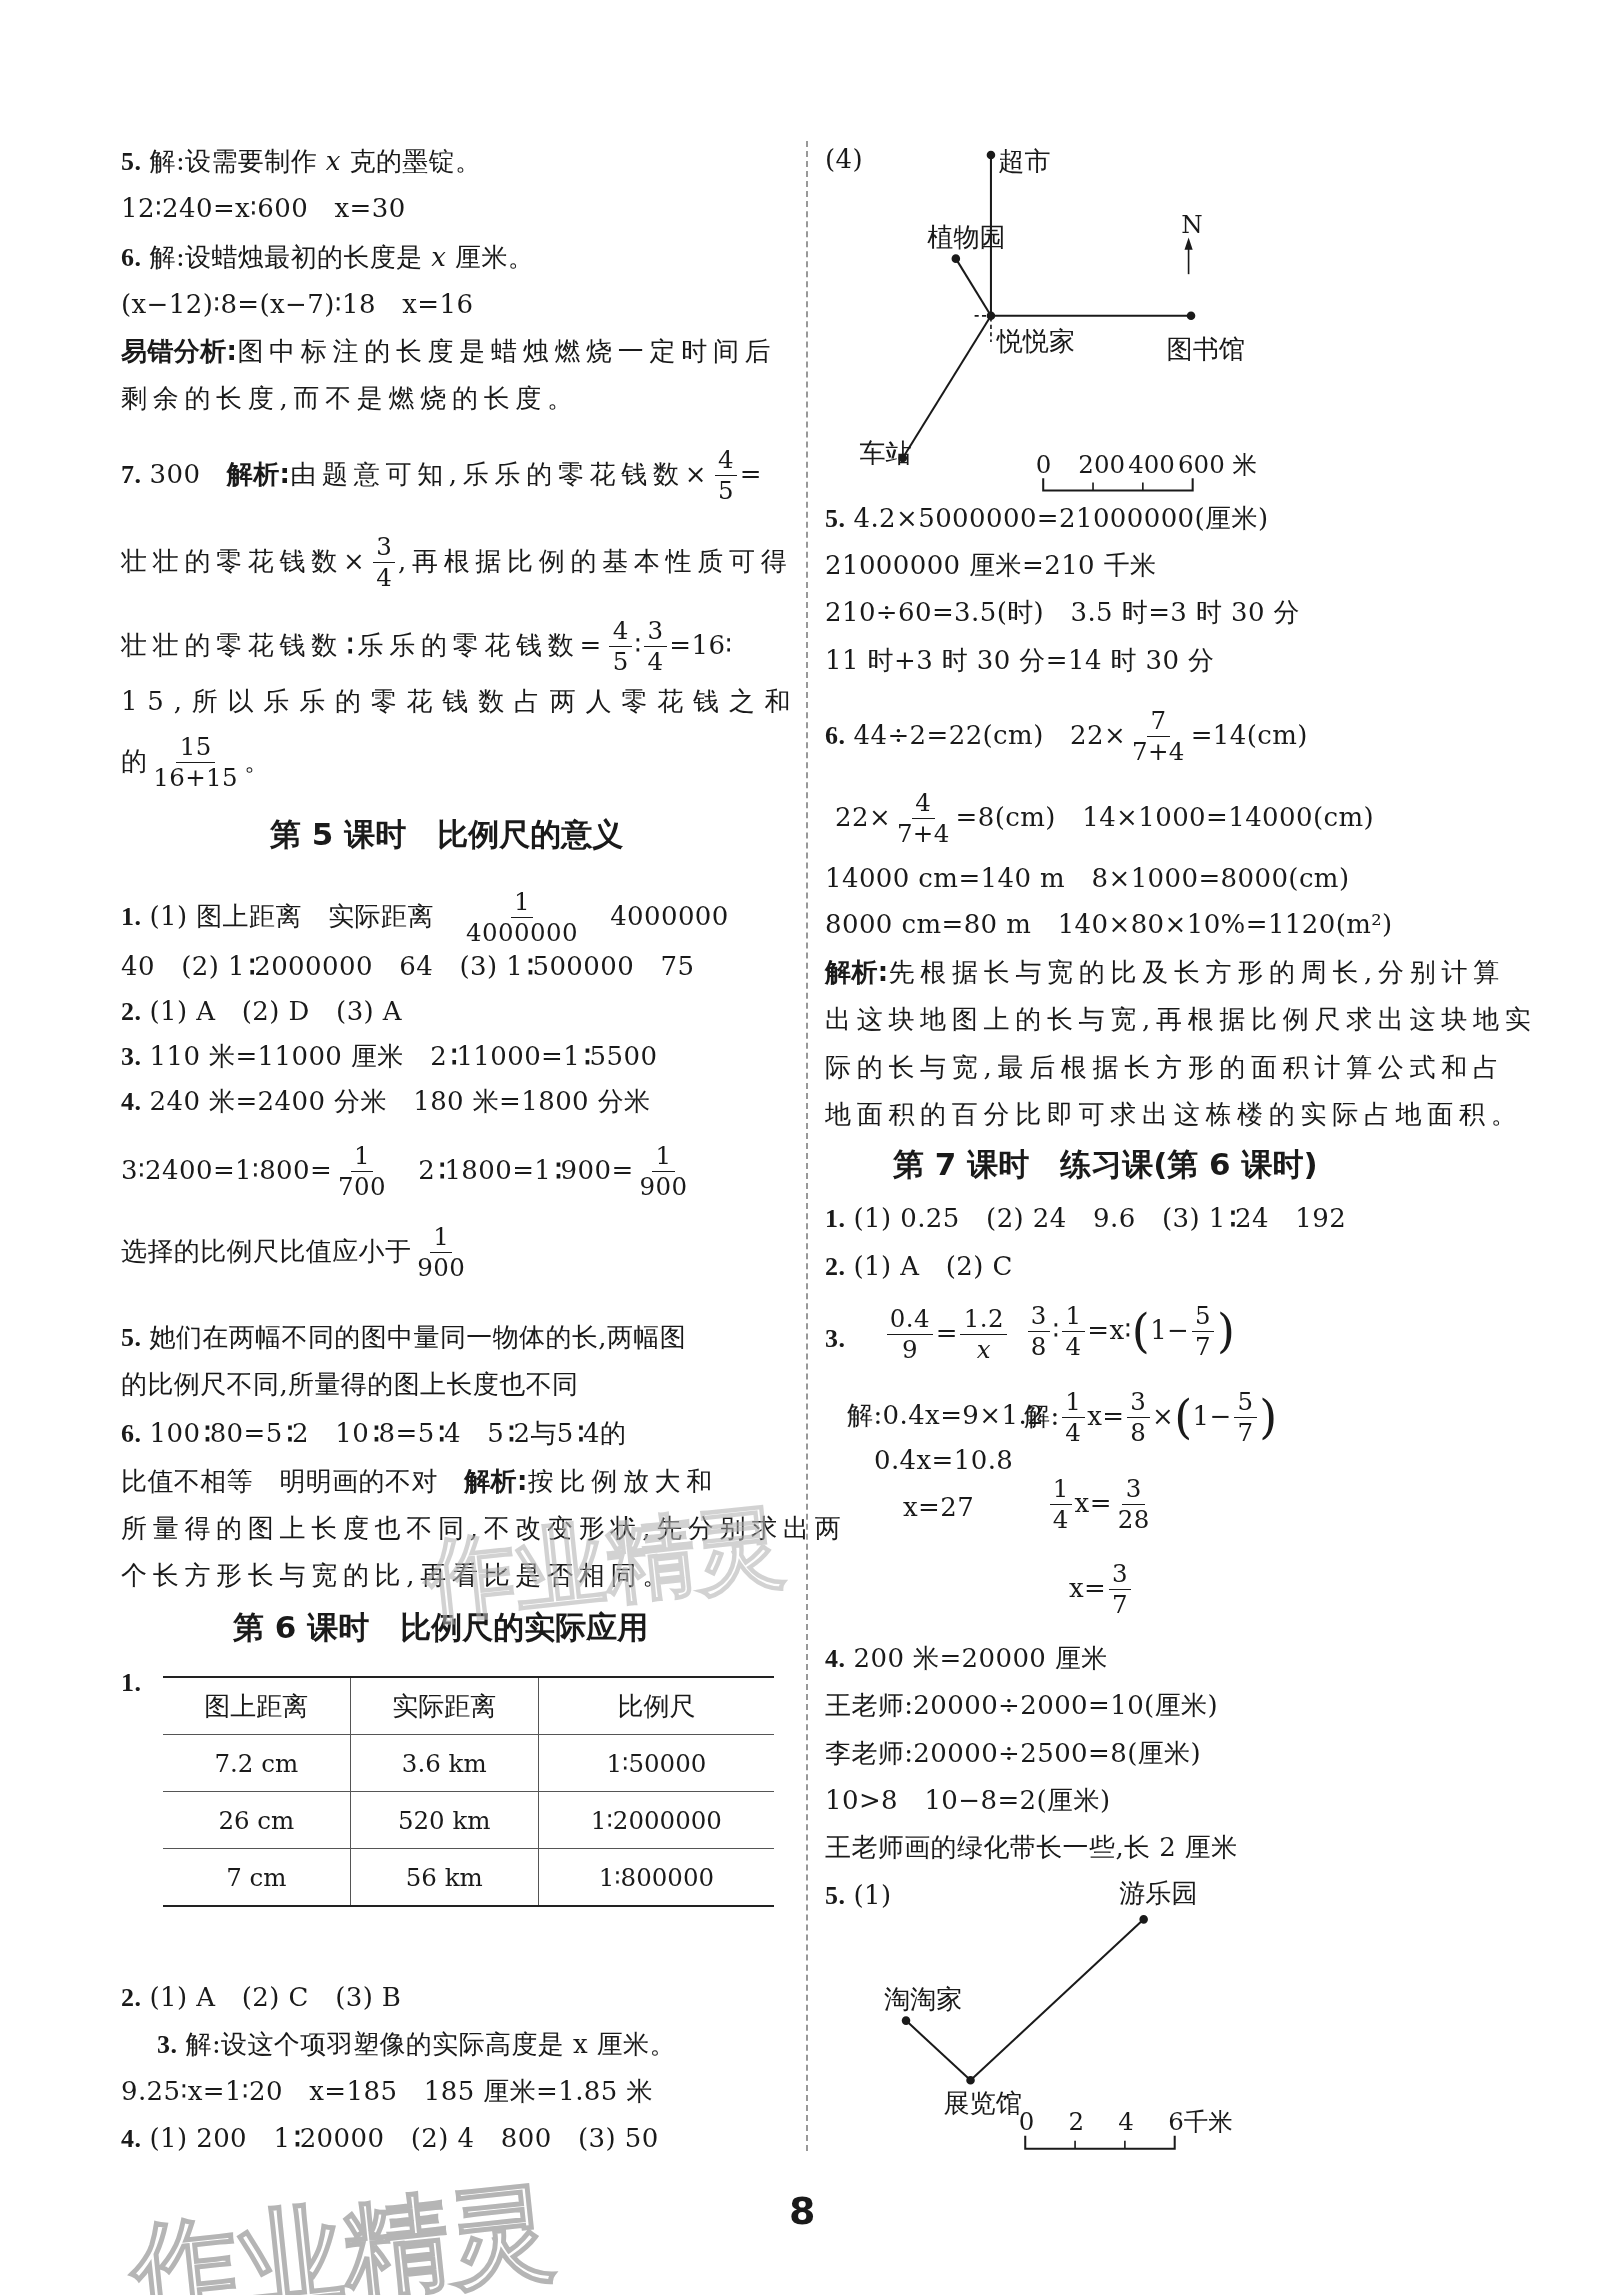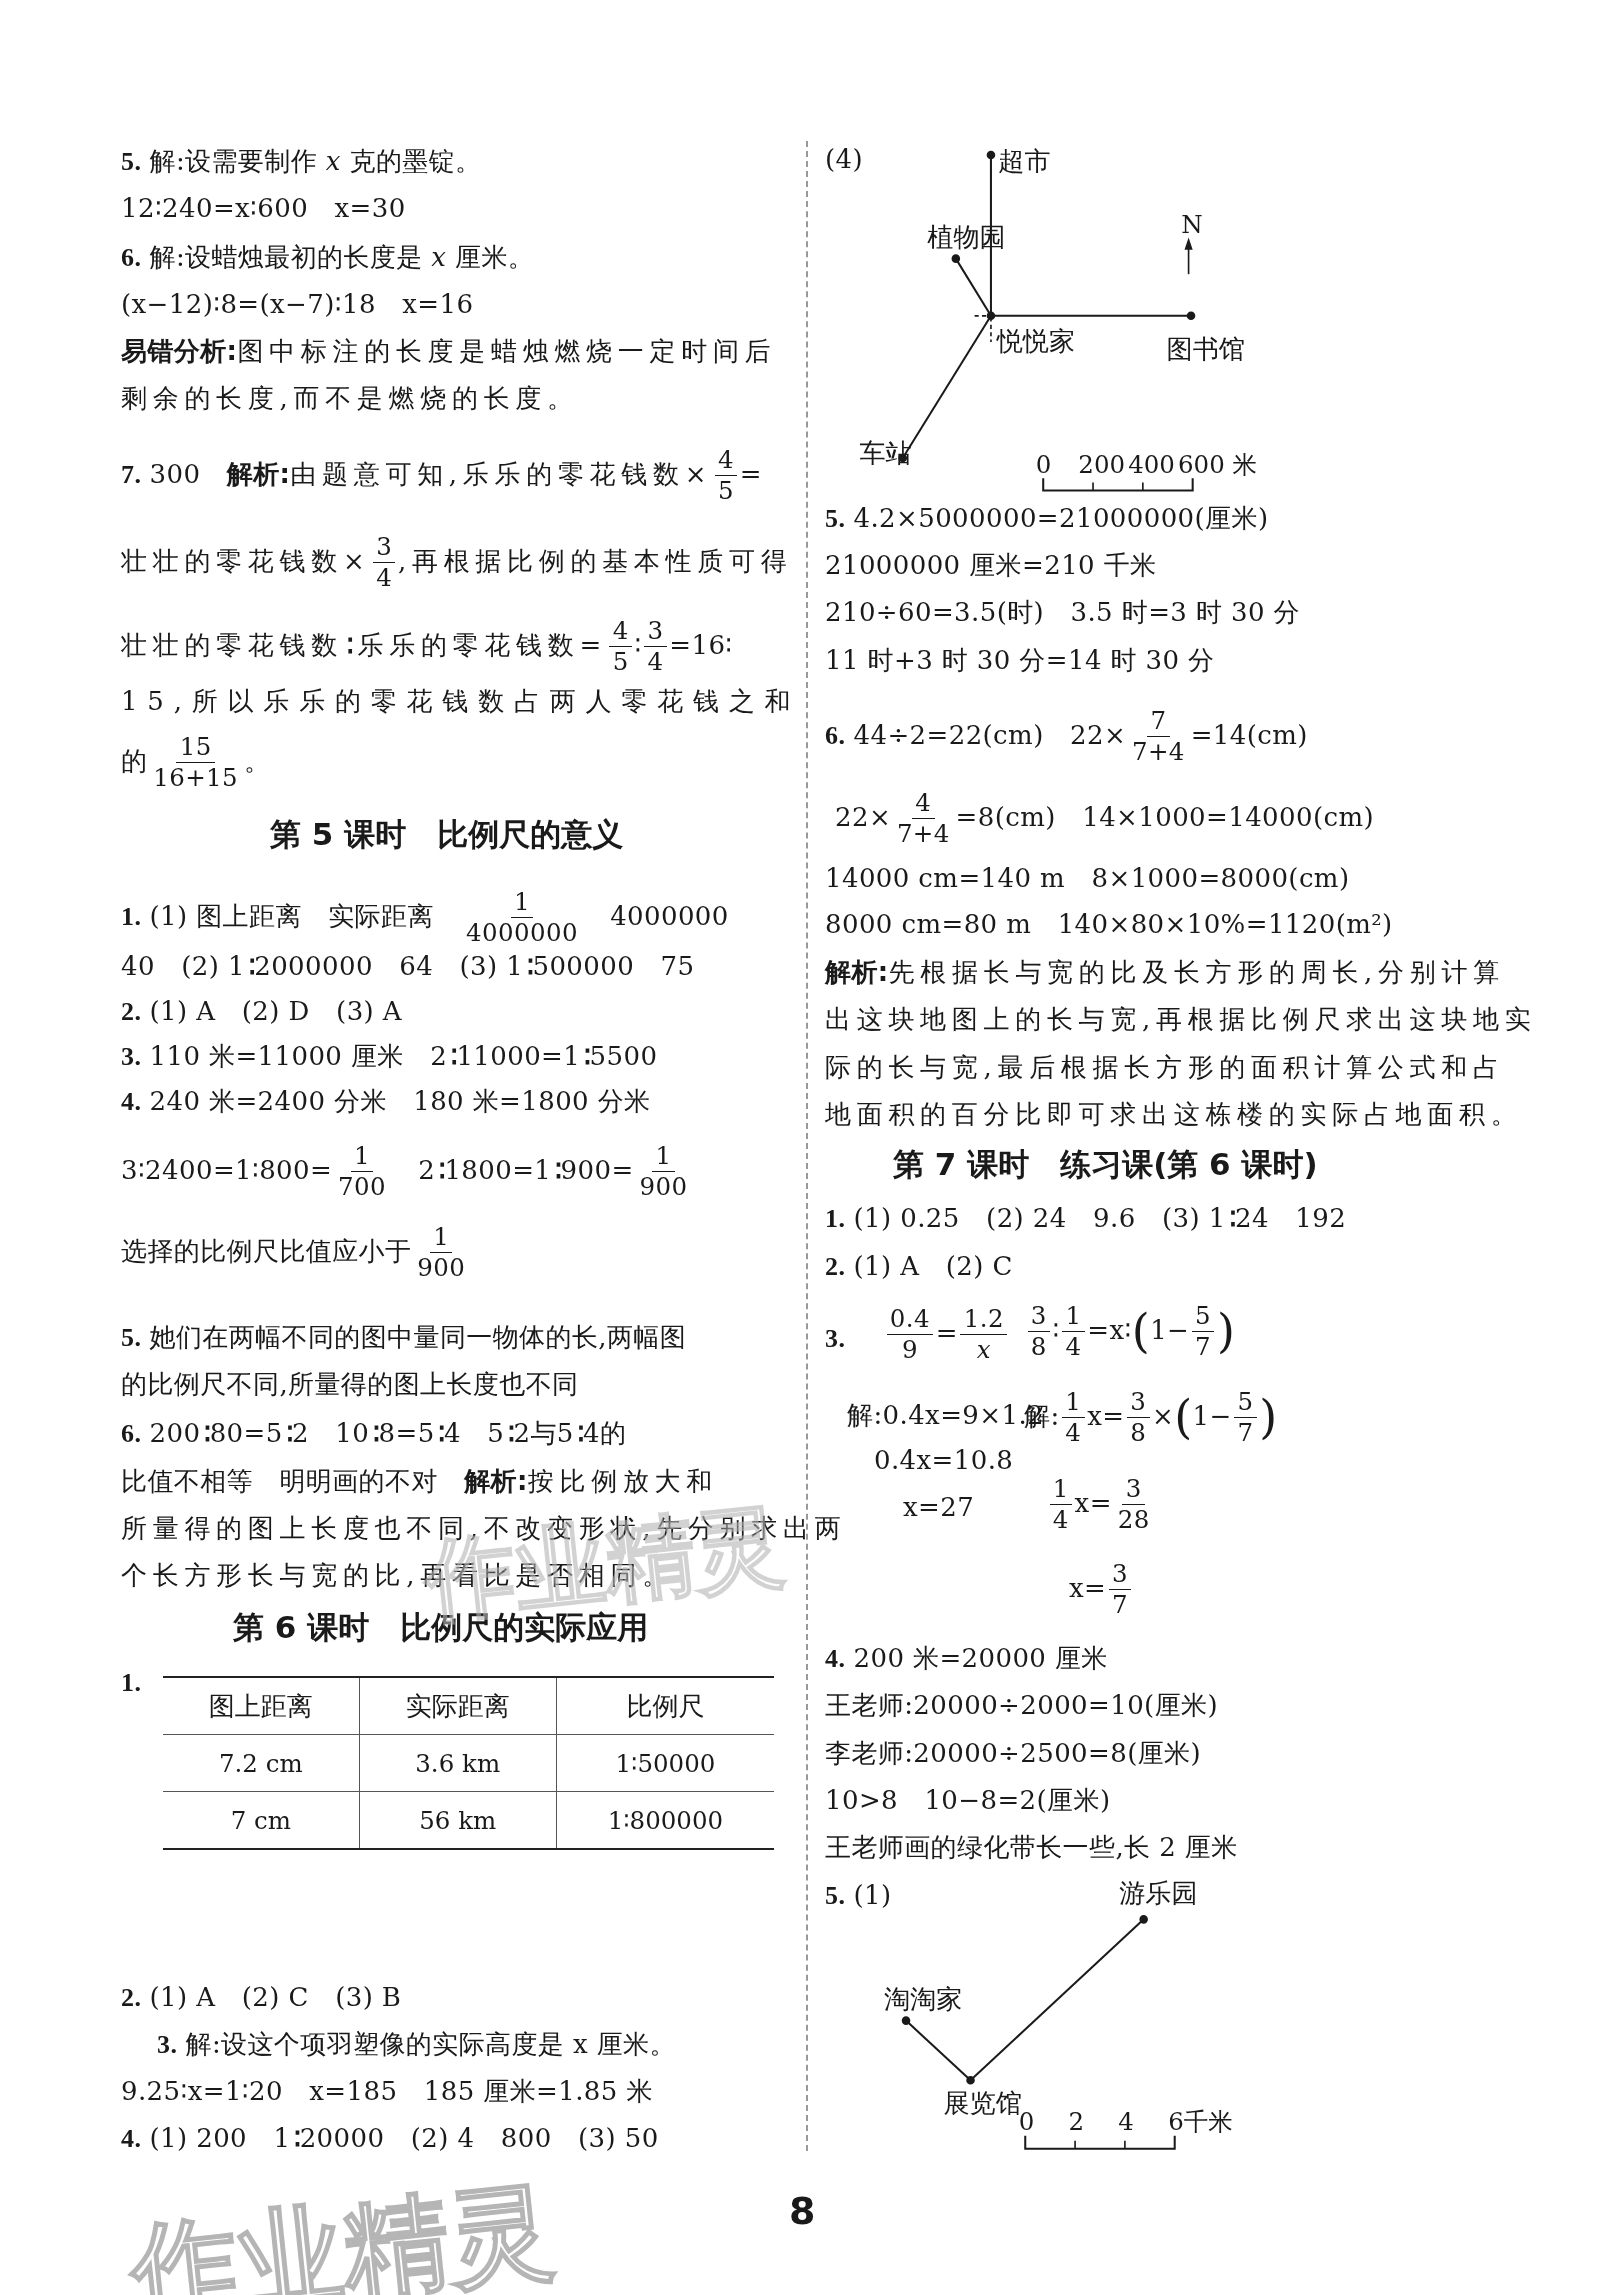--- a/index.html
+++ b/index.html
@@ -98,21 +98,21 @@
     </span>
 </div>
 <div class="ln" style="left:121px;top:1225px;">
   <span>选择的比例尺比值应小于</span><span class="frac">
       <span class="n">1</span>
       <span class="d">900</span>
     </span>
 </div>
 <div class="ln" style="left:121px;top:1321px;"><span class="num">5.</span><span>她们在两幅不同的图中量同一物体的长,两幅图</span></div>
 <div class="ln" style="left:121px;top:1368px;">的比例尺不同,所量得的图上长度也不同</div>
-<div class="ln" style="left:121px;top:1417px;"><span class="num">6.</span><span>200∶80=5∶2　10∶8=5∶4　5∶2与5∶4的</span></div>
+<div class="ln" style="left:121px;top:1417px;"><span class="num">6.</span><span>100∶80=5∶2　10∶8=5∶4　5∶2与5∶4的</span></div>
 <div class="ln" style="left:121px;top:1465px;">
   <span>比值不相等　明明画的不对　</span><span class="bold">解析:</span><span class="just">按比例放大和</span>
 </div>
 <div class="ln just" style="left:121px;top:1512px;">所量得的图上长度也不同,不改变形状,先分别求出两</div>
 <div class="ln just" style="left:121px;top:1559px;">个长方形长与宽的比,再看比是否相同。</div>
 
 <div class="heading" style="left:233px;top:1608px;">第 6 课时　比例尺的实际应用</div>
 <div class="ln" style="left:121px;top:1666px;"><span class="num">1.</span></div>
 <table class="scale">
   <thead>
@@ -120,20 +120,25 @@
       <th>图上距离</th>
       <th>实际距离</th>
       <th>比例尺</th>
     </tr>
   </thead>
   <tbody>
     <tr>
       <td>7.2 cm</td>
       <td>3.6 km</td>
       <td>1∶50000</td>
+    </tr>
+    <tr>
+      <td>26 cm</td>
+      <td>520 km</td>
+      <td>1∶2000000</td>
     </tr>
     <tr>
       <td>7 cm</td>
       <td>56 km</td>
       <td>1∶800000</td>
     </tr>
   </tbody>
 </table>
 <div class="ln" style="left:121px;top:1981px;"><span class="num">2.</span><span>(1) A　(2) C　(3) B</span></div>
 <div class="ln" style="left:121px;top:2028px;margin-left:36px;"><span class="num">3.</span><span>解:设这个项羽塑像的实际高度是 x 厘米。</span></div>

